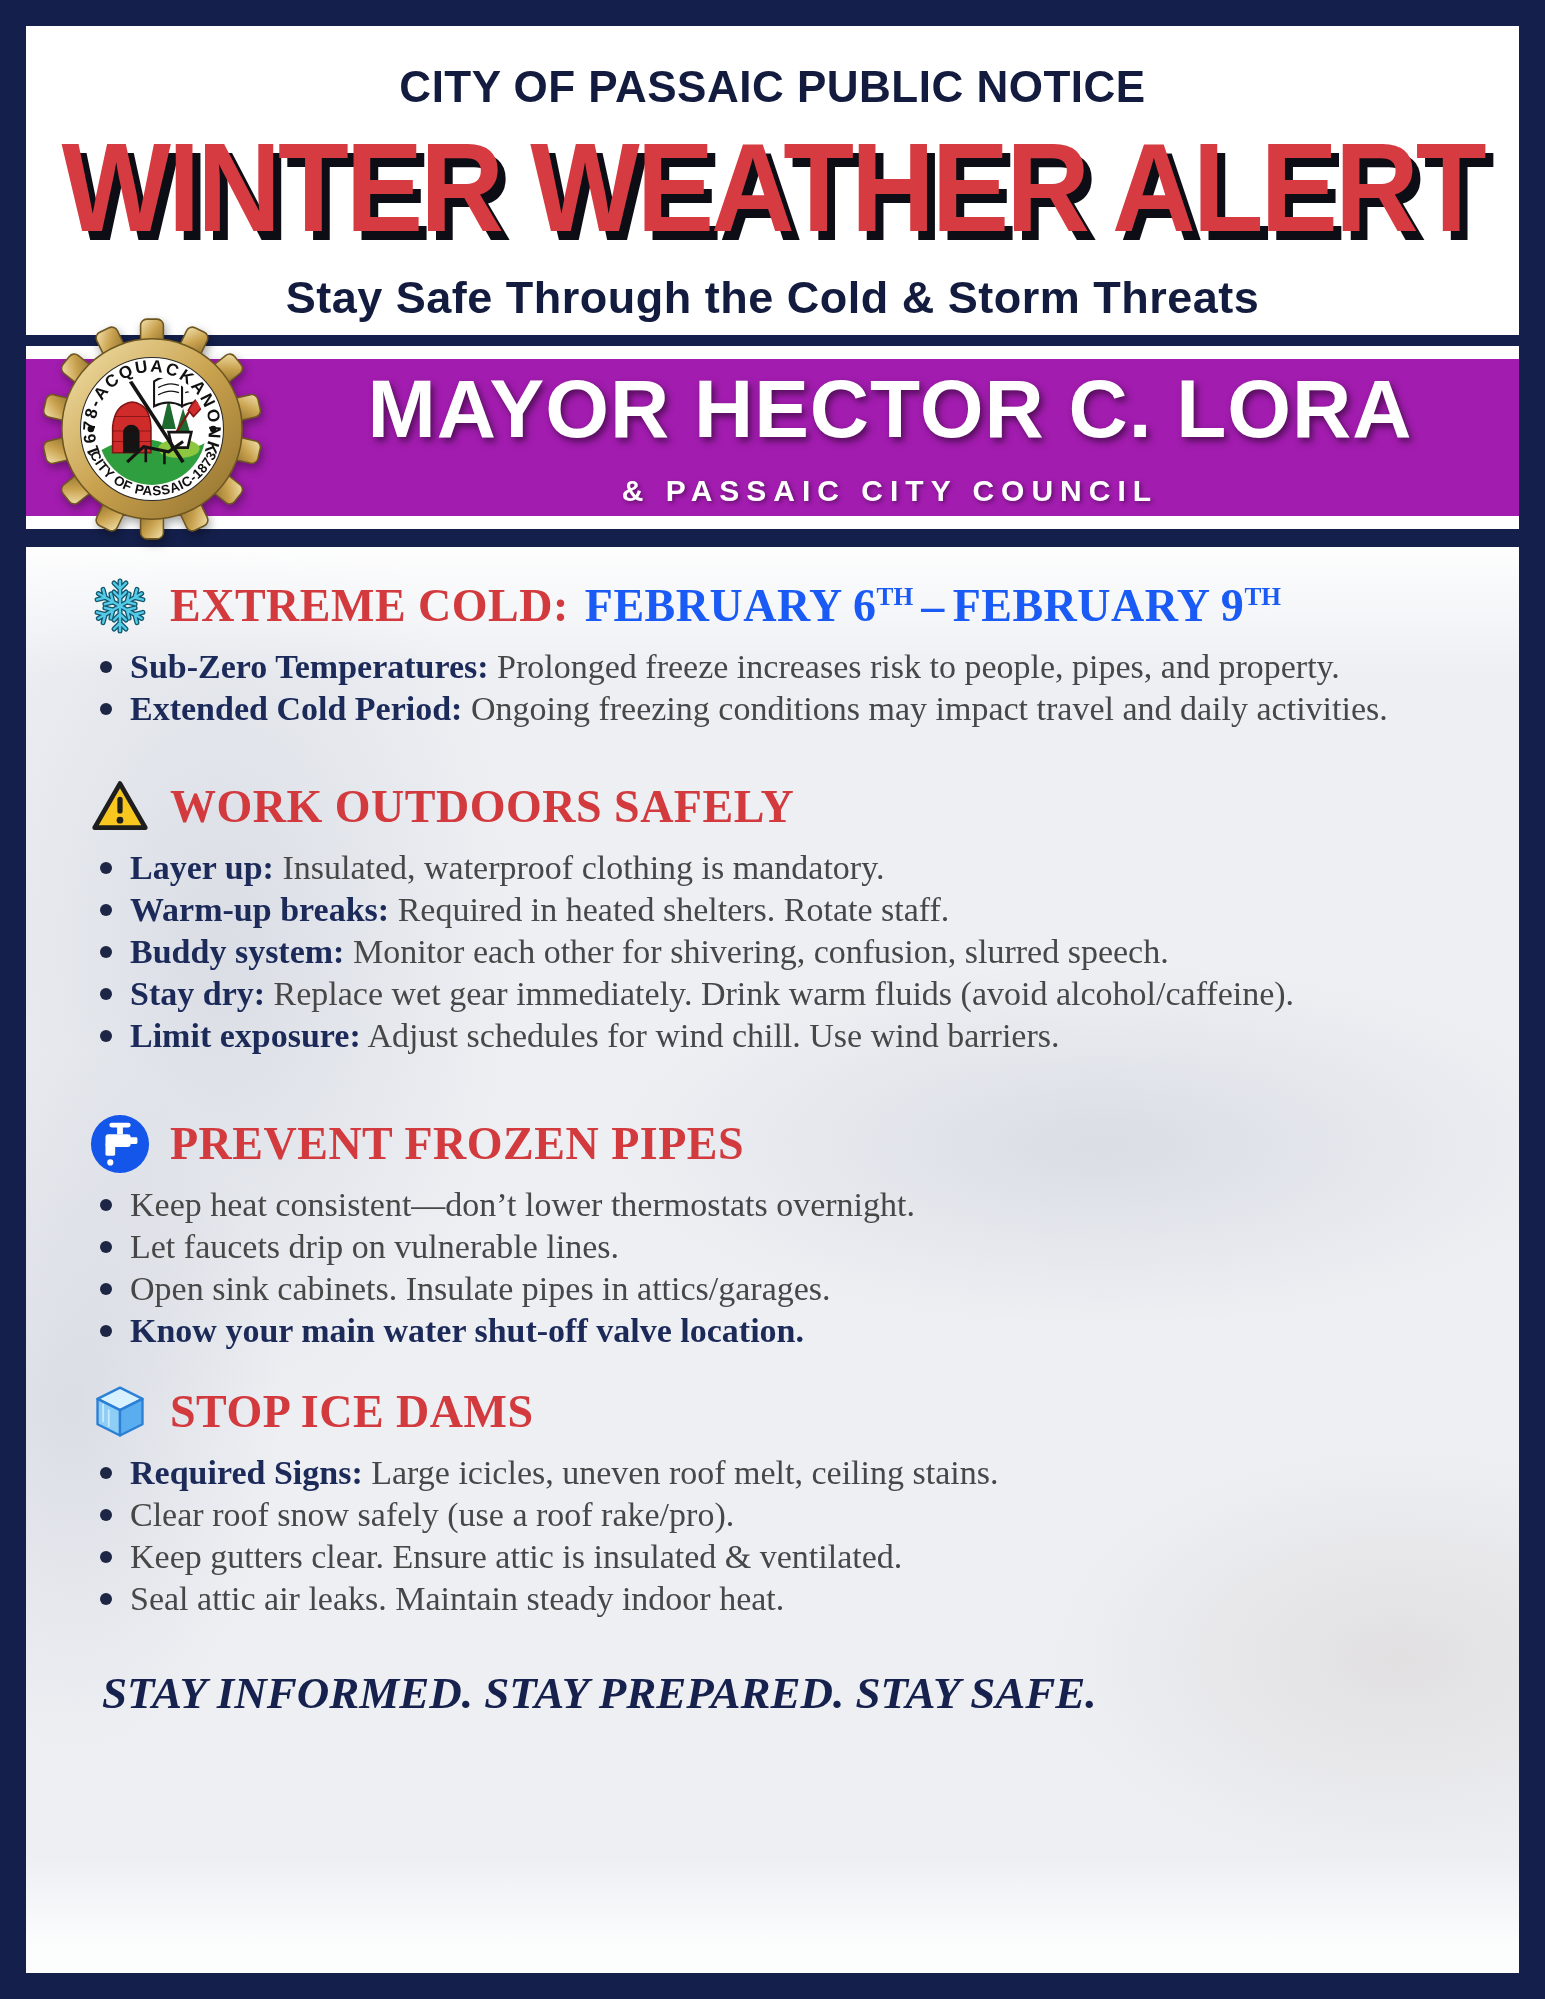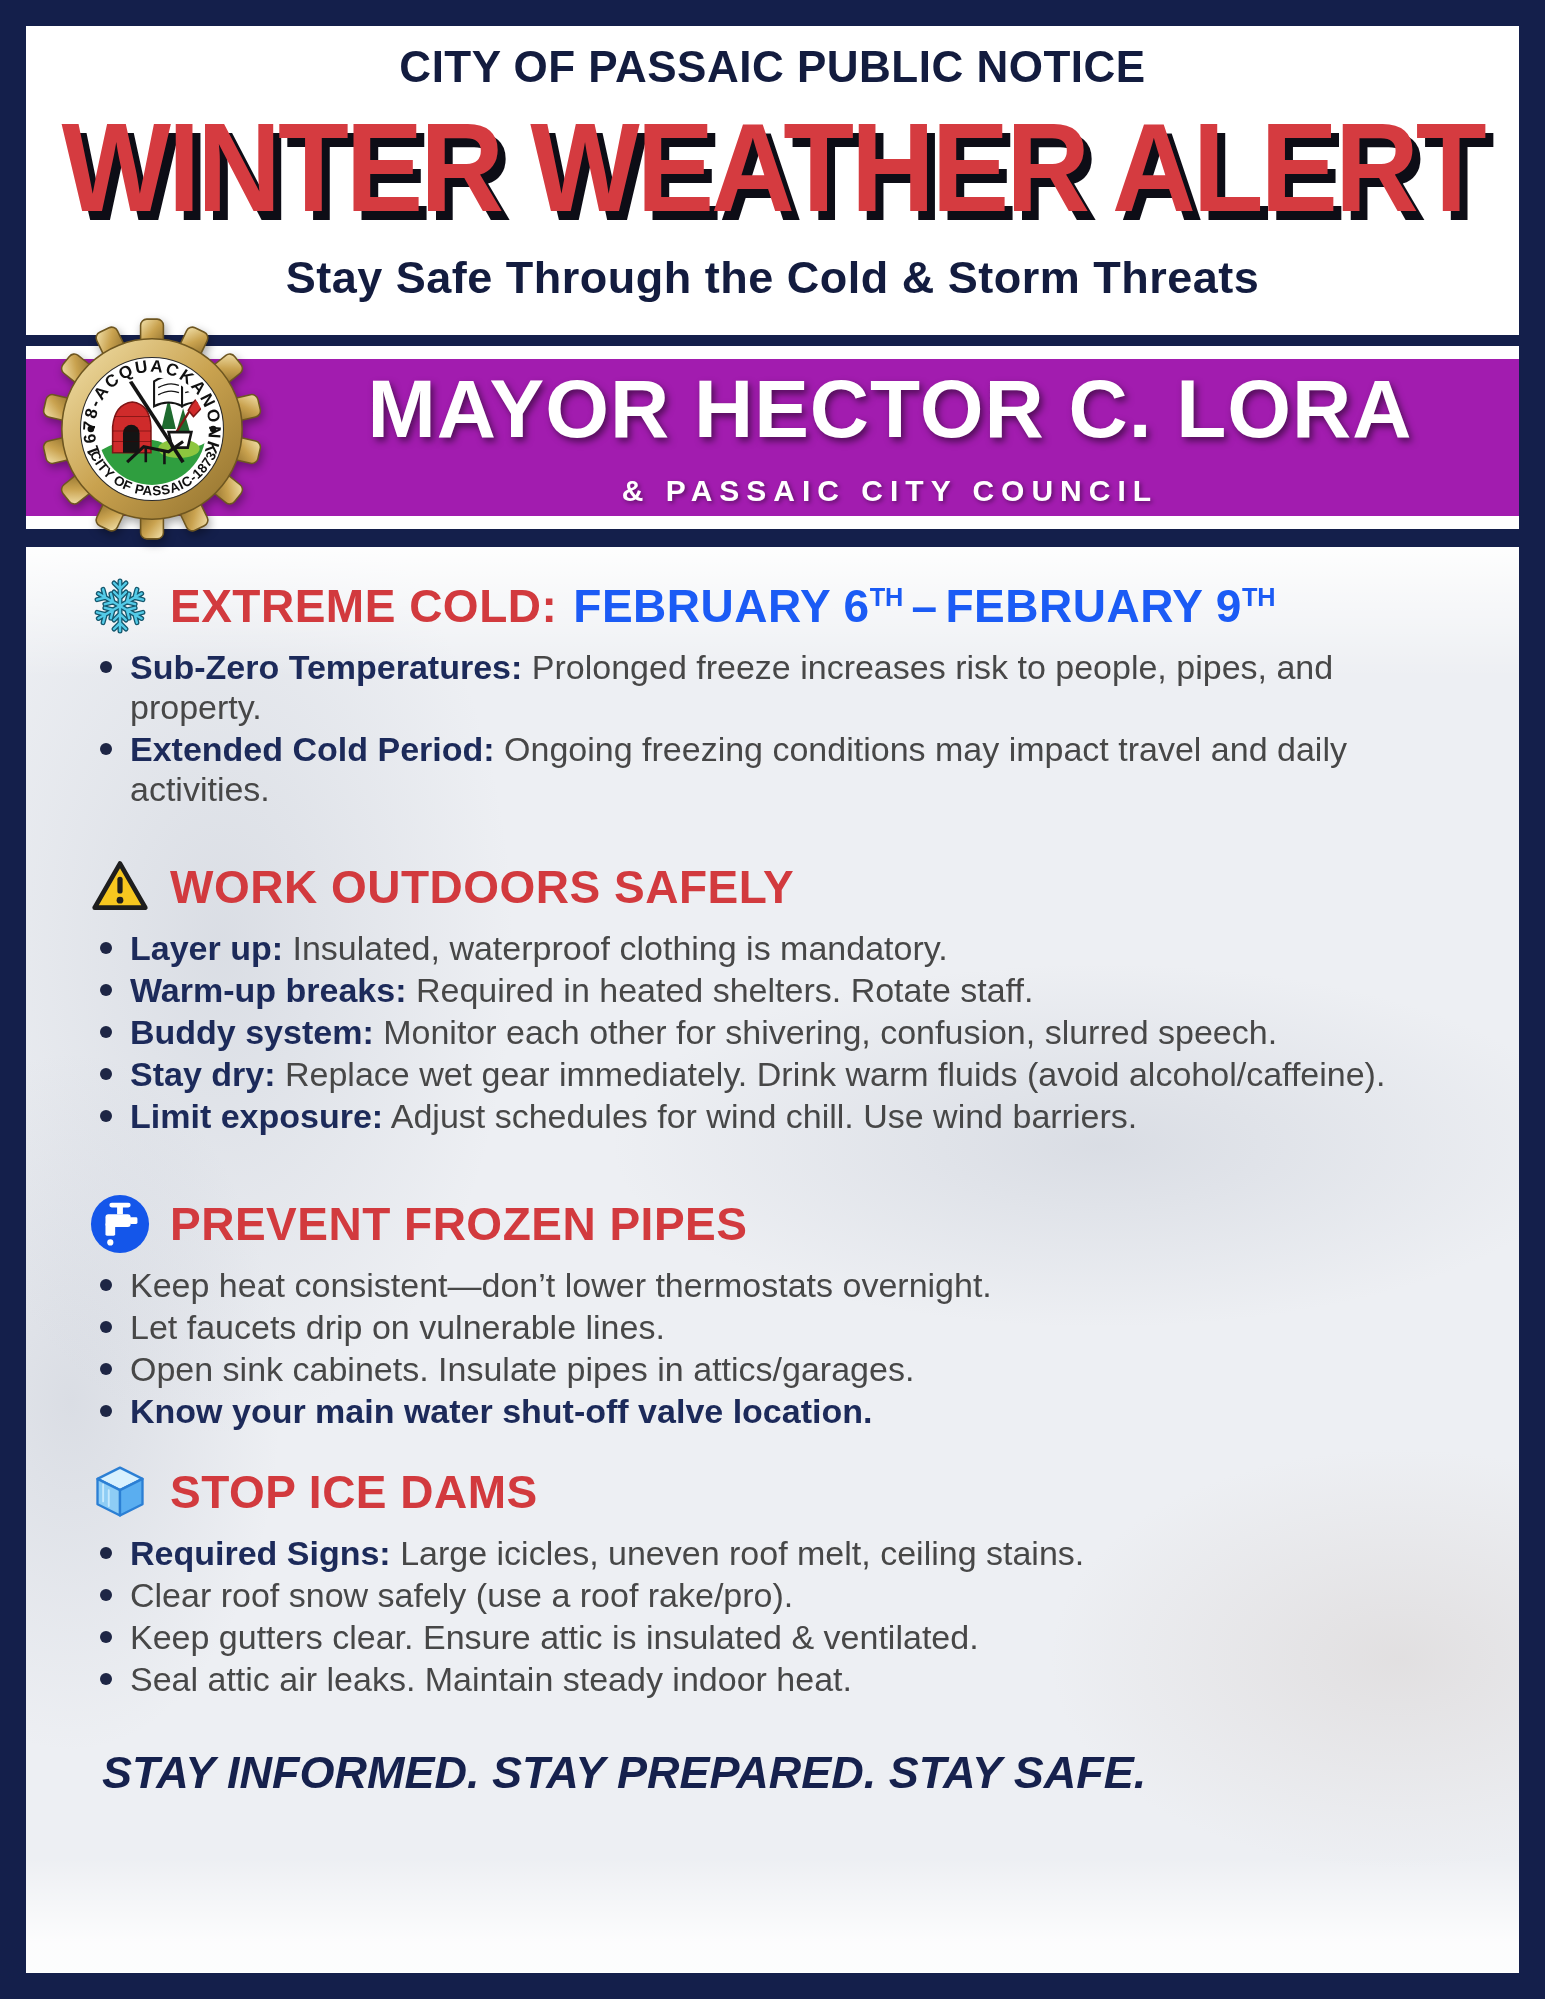--- a/index.html
+++ b/index.html
@@ -3,21 +3,21 @@
 <meta charset="utf-8">
 <style>
   html,body{margin:0;padding:0;background:#fff;}
   .page{
     width:1545px;height:1999px;box-sizing:border-box;position:relative;
     border:26px solid #141f4b;background:#ffffff;overflow:hidden;
     font-family:"Liberation Sans",sans-serif;
   }
   
   .top{height:309px;background:#fff;text-align:center;}
-  .notice{padding-top:16px;font-size:44px;font-weight:bold;color:#131c3f;letter-spacing:.5px;line-height:1.15;}
+  .notice{padding-top:36px;font-size:44px;font-weight:bold;color:#131c3f;letter-spacing:.5px;line-height:1.15;}
   .big-title{
     margin:8px 0 0;font-size:116px;font-weight:bold;color:#d53b40;line-height:1.08;
     letter-spacing:-3px;text-shadow:8px 8px 0 #0d0d16;transform:scaleY(1.08);transform-origin:top center;
   }
   .subtitle{margin-top:26px;font-size:45px;font-weight:bold;color:#131c3f;letter-spacing:.5px;}
   
   .banner{position:relative;}
   .stripe1{height:11px;background:#141f4b;}
   .gapw{height:13px;background:#fff;}
   .band{height:157px;background:#a21caf;display:flex;flex-direction:column;align-items:center;justify-content:center;padding-left:235px;}
@@ -29,21 +29,21 @@
   .content{position:relative;height:1425px;background:#edeff3;}
   .content::before{content:"";position:absolute;inset:0;
     background:
       linear-gradient(180deg, rgba(255,255,255,.92), rgba(255,255,255,0) 130px),
       radial-gradient(420px 700px at 13% 28%, rgba(168,176,190,.28), transparent 70%),
       radial-gradient(700px 260px at 72% 42%, rgba(160,168,184,.25), transparent 70%),
       radial-gradient(500px 300px at 92% 78%, rgba(196,184,178,.28), transparent 70%),
       radial-gradient(300px 500px at 3% 60%, rgba(150,158,175,.22), transparent 70%),
       linear-gradient(180deg, rgba(255,255,255,0) 92%, rgba(255,255,255,.85) 98%);
   }
-  .content-inner{position:relative;z-index:1;padding:26px 60px 0 62px;}
+  .content-inner{position:relative;z-index:1;padding:26px 60px 0 62px;font-family:Liberation Serif, serif;}
   .sec-head{display:flex;align-items:center;gap:18px;height:66px;}
   .sec-head .icon{width:64px;height:64px;flex:0 0 auto;display:flex;align-items:center;justify-content:center;}
   .sec-head h2{margin:0;font-size:46px;font-weight:bold;color:#d23a3e;letter-spacing:.5px;line-height:1;}
   .sec-head .blue{color:#1b5bf5;margin-left:16px;}
   .sec-head sup{font-size:55%;vertical-align:16px;letter-spacing:0;}
   .dash{padding:0 8px;}
   ul.bullets{list-style:none;margin:8px 0 0;padding:0 0 0 4px;}
   ul.bullets li{position:relative;padding-left:38px;font-size:34px;line-height:40px;color:#474747;margin:0 0 2px;}
   ul.bullets li::before{content:"";position:absolute;left:8px;top:14px;width:12px;height:12px;border-radius:50%;background:#1e2645;}
   ul.bullets .lead{font-weight:bold;color:#1c2a5a;}

